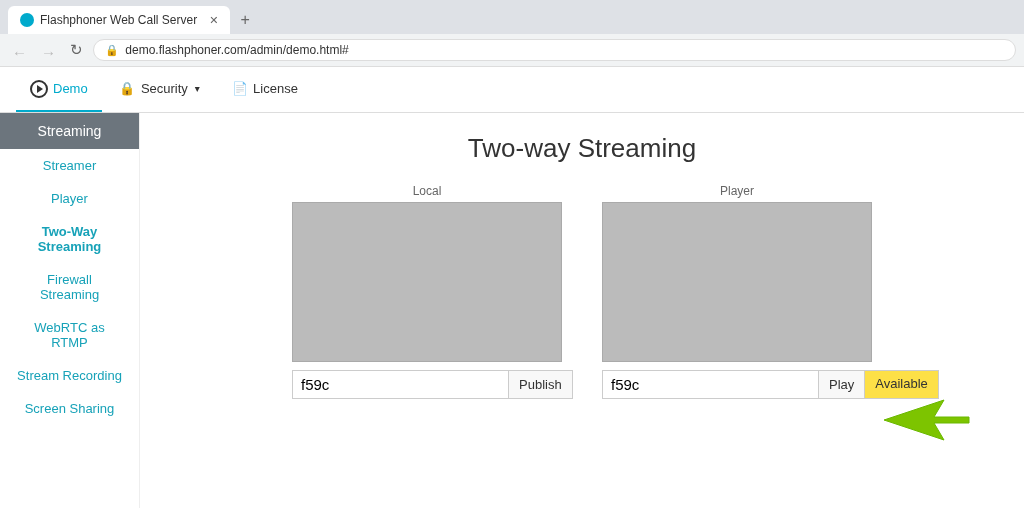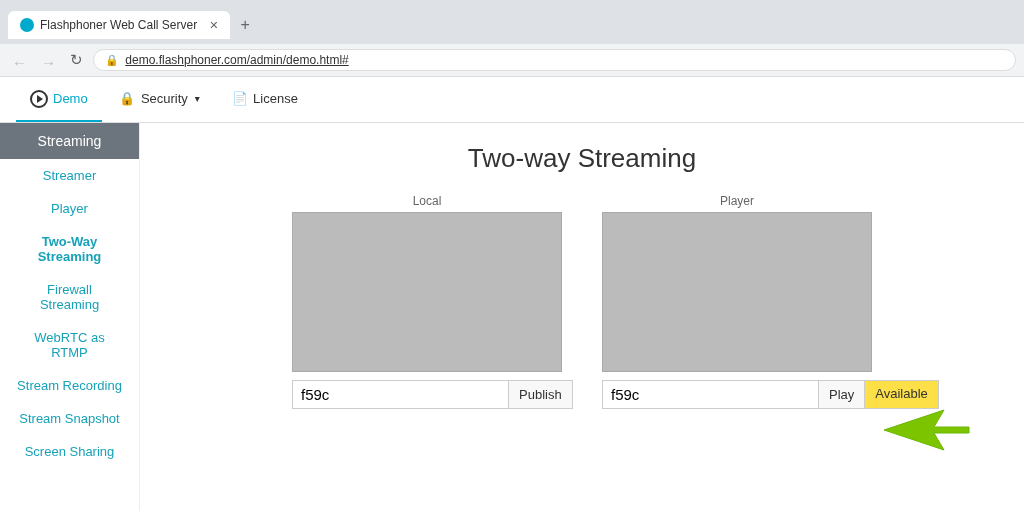--- a/index.html
+++ b/index.html
@@ -8,21 +8,21 @@
     
     .browser-chrome {
       background: #f1f3f4;
       border-bottom: 1px solid #ddd;
     }
     .tab-bar {
       display: flex;
       align-items: center;
       padding: 6px 8px 0;
       background: #dee1e6;
-      height: 44px;
+      height: 34px;
       text-align: center;
     }
     .tab {
       display: flex;
       align-items: center;
       background: #fff;
       border-radius: 6px 6px 0 0;
       padding: 4px 12px;
       font-size: 12px;
       color: #333;
@@ -70,21 +70,21 @@
       display: flex;
       align-items: center;
       background: #fff;
       border: 1px solid #ddd;
       border-radius: 20px;
       padding: 3px 12px;
       gap: 6px;
       font-size: 12px;
     }
     .lock-icon { color: #555; font-size: 11px; }
-    .address-text { color: #333; text-decoration: underline; }
+    .address-text { color: #333; }
 
     
     .app-header {
       display: flex;
       align-items: center;
       padding: 16px 16px;
       border-bottom: 1px solid #ddd;
       height: 46px;
       gap: 4px;
     }
@@ -314,23 +314,20 @@
     <div class="sidebar-item">
       <span>Firewall Streaming</span>
     </div>
     <div class="sidebar-item">
       <span>WebRTC as RTMP</span>
     </div>
     <div class="sidebar-item">
       <span>Stream Recording</span>
     </div>
     <div class="sidebar-item">
-      <span>Stream Snapshot</span>
-    </div>
-    <div class="sidebar-item">
       <span>Screen Sharing</span>
     </div>
   </div>
 
   <div class="main-content">
     <h1 class="page-title">Two-way Streaming</h1>
 
     <div class="panels-wrapper">
       <div class="video-panels">
 

